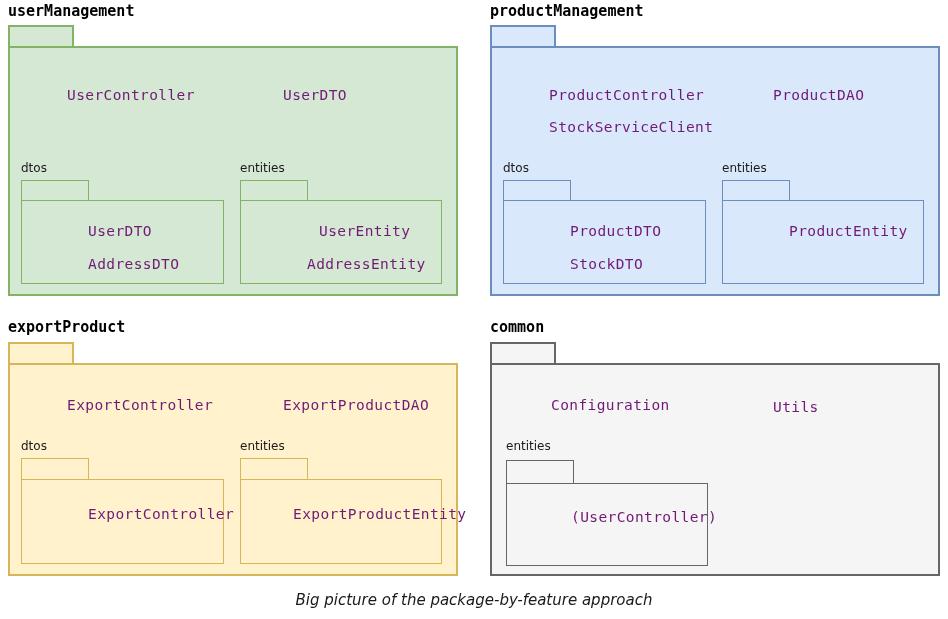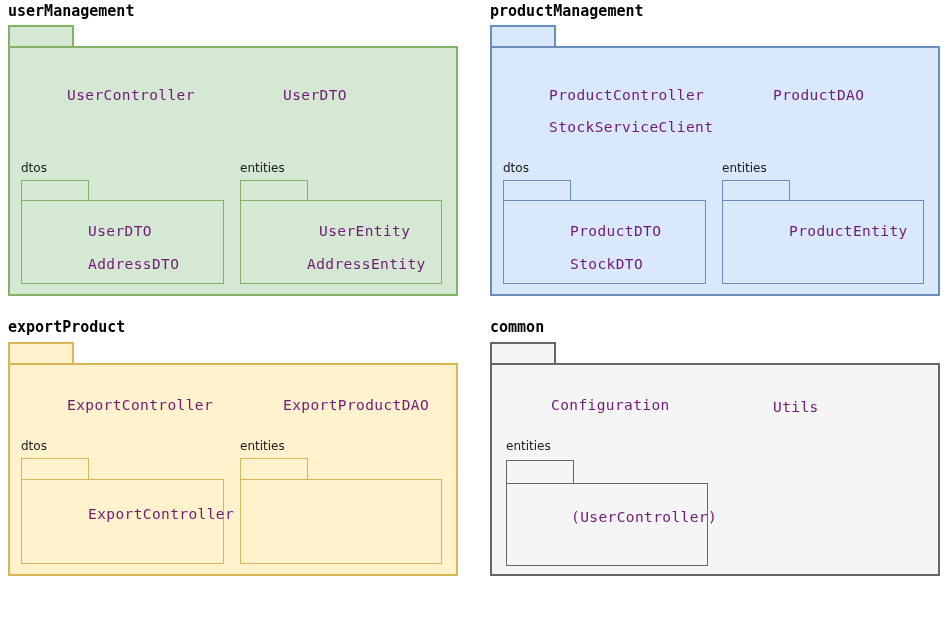--- a/index.html
+++ b/index.html
@@ -206,20 +206,21 @@
       <div class="sub-title" style="left:0px; top:0px;">dtos</div>
       <div class="sub-tab" style="left:0px; top:18px; width:68px; height:22px;"></div>
       <div class="sub-body" style="left:0px; top:39px; width:203px; height:85px;"></div>
       <div class="cls" style="left:24px; top:67px;">ExportController</div>
     </div>
 
     <div class="sub" style="left:232px; top:122px; width:216px; height:125px;">
       <div class="sub-title" style="left:0px; top:0px;">entities</div>
       <div class="sub-tab" style="left:0px; top:18px; width:68px; height:22px;"></div>
       <div class="sub-body" style="left:0px; top:39px; width:202px; height:85px;"></div>
+      <div class="cls" style="left:10px; top:67px;">ExportProductEntity</div>
     </div>
   </div>
 
   <div class="pkg theme-gray" style="left:490px; top:318px; width:452px; height:258px;">
 
     <div class="pkg-title" style="left:0px; top:2px;text-align:center;">common</div>
 
     <div class="pkg-tab" style="left:0px; top:24px; width:66px; height:22px;"></div>
 
     <div class="pkg-body" style="left:0px; top:45px; width:450px; height:213px;"></div>
@@ -228,14 +229,15 @@
     <div class="cls" style="left:240px; top:82px;">Utils</div>
 
     <div class="sub" style="left:16px; top:122px; width:216px; height:127px;">
       <div class="sub-title upright" style="left:0px; top:0px;">entities</div>
       <div class="sub-tab" style="left:0px; top:20px; width:68px; height:24px;"></div>
       <div class="sub-body" style="left:0px; top:43px; width:202px; height:83px;"></div>
       <div class="cls" style="left:22px; top:70px;">(UserController)</div>
     </div>
   </div>
 
+  <div id="caption">Big picture of the package-by-feature approach</div>
 
 </div>
 
 </body></html>

